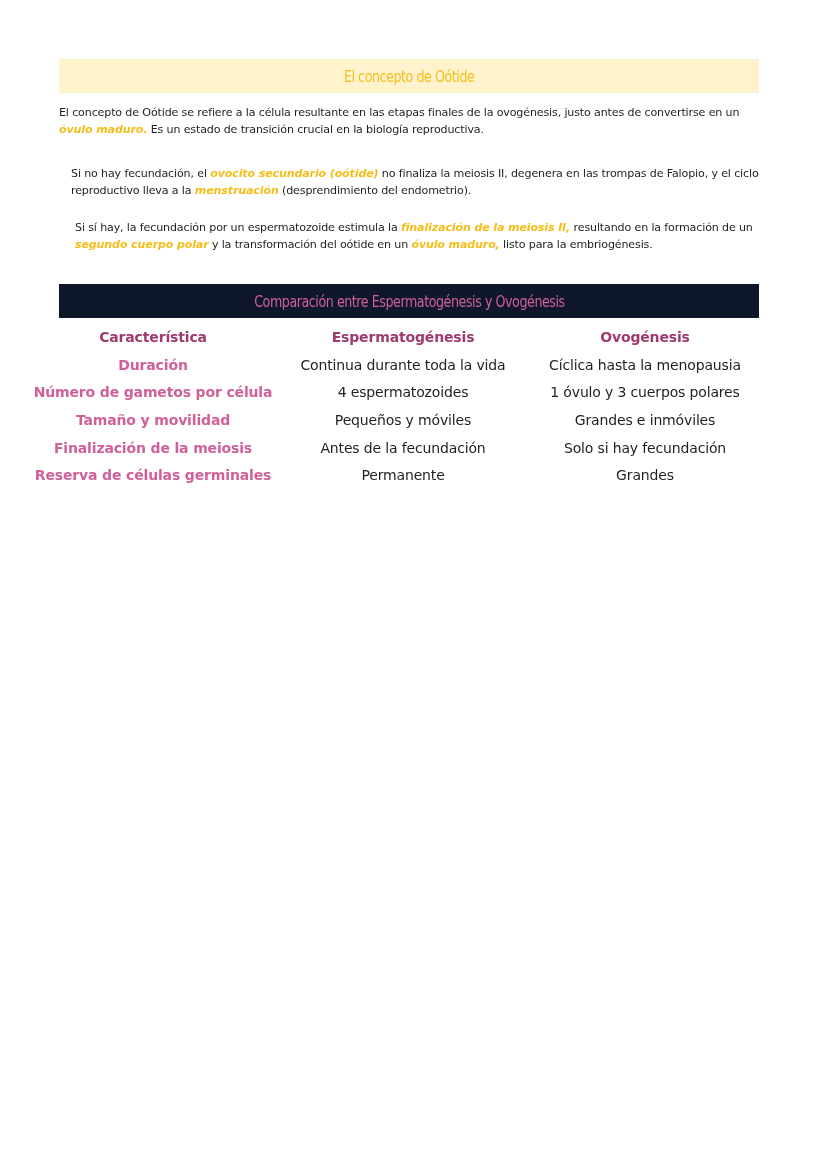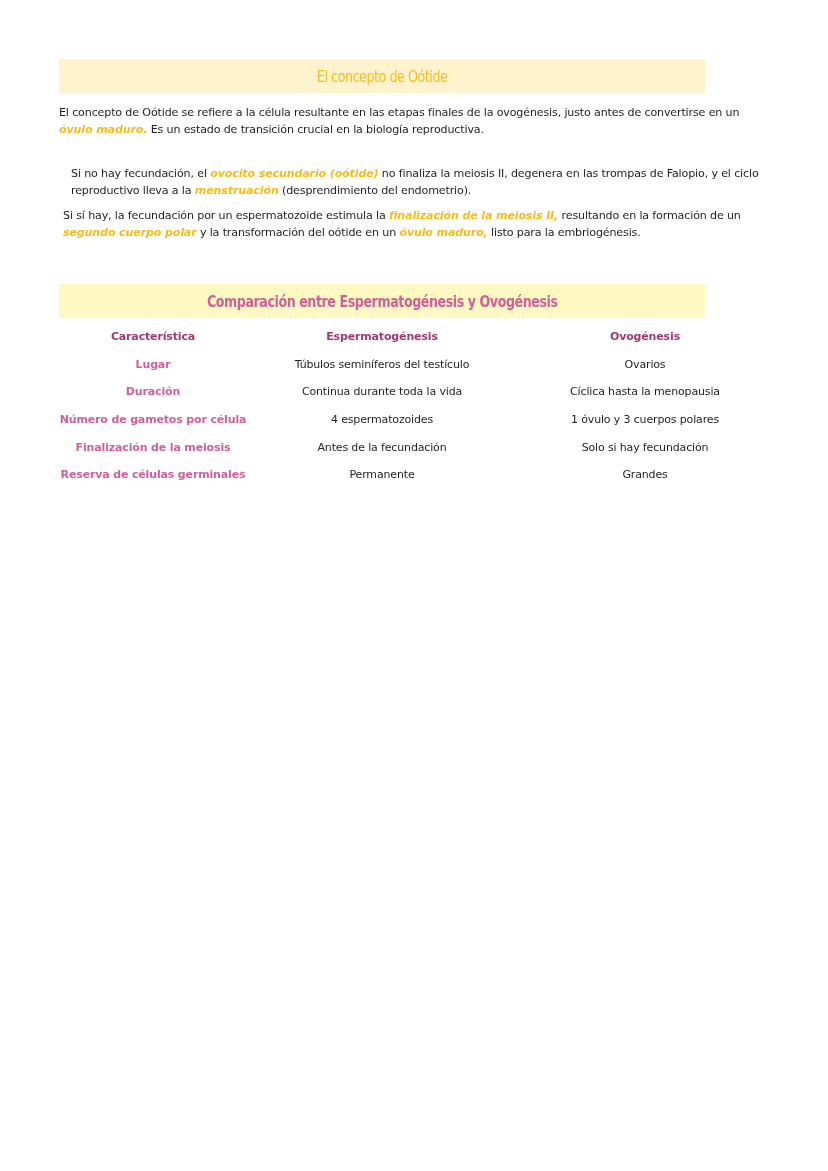--- a/index.html
+++ b/index.html
@@ -17,40 +17,39 @@
     }
     .page {
       position: absolute;
       left: 59px;
       top: 0;
       width: 710px;
     }
     .banner {
       position: absolute;
       left: 0;
-      width: 646px;
+      width: 700px;
       height: 34px;
       display: flex;
       align-items: center;
       justify-content: center;
       font-family: "DejaVu Sans", sans-serif;
       font-size: 16px;
       letter-spacing: -0.5px;
       font-stretch: condensed;
     }
     .banner-yellow {
       top: 59px;
       background: #fef3cd;
       color: #f5bd1a;
     }
     .banner-pink {
       top: 284px;
-      background: #fef9c3;
+      background: #0f172a;
       color: #d0609a;
-      font-weight: bold;
     }
     .banner span {
       transform: scaleX(0.88);
       display: inline-block;
     }
     .para {
       position: absolute;
       left: 0;
       width: 712px;
       font-size: 11.1px;
@@ -68,34 +67,34 @@
     }
     .table {
       position: absolute;
       left: 0;
       top: 327px;
       width: 710px;
     }
     .trow {
       position: relative;
       height: 27.7px;
-      font-size: 11px;
+      font-size: 14px;
       letter-spacing: -0.15px;
     }
     .cell {
       position: absolute;
       top: 0;
       height: 20px;
       line-height: 20px;
       text-align: center;
       white-space: nowrap;
       transform: translateX(-50%);
     }
     .c1 { left: 94px; }
-    .c2 { left: 323px; }
+    .c2 { left: 344px; }
     .c3 { left: 586px; }
     .thead .cell {
       font-weight: bold;
       color: #9e3a6e;
     }
     .rowlabel {
       font-weight: bold;
       color: #d0609a;
     }
   </style>
@@ -109,54 +108,54 @@
   </div>
 
   <p class="para p1" style="margin:0">
     <span>El concepto de Oótide se refiere a la célula resultante en las etapas finales de la ovogénesis, justo antes de convertirse en un </span><span class="hl">óvulo maduro.</span><span> Es un estado de transición crucial en la biología reproductiva.</span>
   </p>
 
   <p class="para p2" style="margin:12px">
     <span>Si no hay fecundación, el </span><span class="hl">ovocito secundario (oótide)</span><span> no finaliza la meiosis II, degenera en las trompas de Falopio, y el ciclo reproductivo lleva a la </span><span class="hl">menstruación</span><span> (desprendimiento del endometrio).</span>
   </p>
 
-  <p class="para p3" style="margin:4px">
+  <p class="para p3" style="margin:16px">
     <span>Si sí hay, la fecundación por un espermatozoide estimula la </span><span class="hl">finalización de la meiosis II,</span><span> resultando en la formación de un </span><span class="hl">segundo cuerpo polar</span><span> y la transformación del oótide en un </span><span class="hl">óvulo maduro,</span><span> listo para la embriogénesis.</span>
   </p>
 
   <div class="banner banner-pink">
     <span>Comparación entre Espermatogénesis y Ovogénesis</span>
   </div>
 
   <div class="table">
     <div class="trow thead">
       <div class="cell c1">Característica</div>
       <div class="cell c2">Espermatogénesis</div>
       <div class="cell c3">Ovogénesis</div>
     </div>
 
-    <div class="trow">
-      <div class="cell c1 rowlabel">Lugar</div>
-      <div class="cell c2">Túbulos seminíferos del testículo</div>
-      <div class="cell c3">Ovarios</div>
-    </div>
 
 
     <div class="trow">
       <div class="cell c1 rowlabel">Duración</div>
       <div class="cell c2">Continua durante toda la vida</div>
       <div class="cell c3">Cíclica hasta la menopausia</div>
     </div>
 
     <div class="trow">
       <div class="cell c1 rowlabel">Número de gametos por célula</div>
       <div class="cell c2">4 espermatozoides</div>
       <div class="cell c3">1 óvulo y 3 cuerpos polares</div>
     </div>
 
+    <div class="trow">
+      <div class="cell c1 rowlabel">Tamaño y movilidad</div>
+      <div class="cell c2">Pequeños y móviles</div>
+      <div class="cell c3">Grandes e inmóviles</div>
+    </div>
 
     <div class="trow">
       <div class="cell c1 rowlabel">Finalización de la meiosis</div>
       <div class="cell c2">Antes de la fecundación</div>
       <div class="cell c3">Solo si hay fecundación</div>
     </div>
 
     <div class="trow">
       <div class="cell c1 rowlabel">Reserva de células germinales</div>
       <div class="cell c2">Permanente</div>

